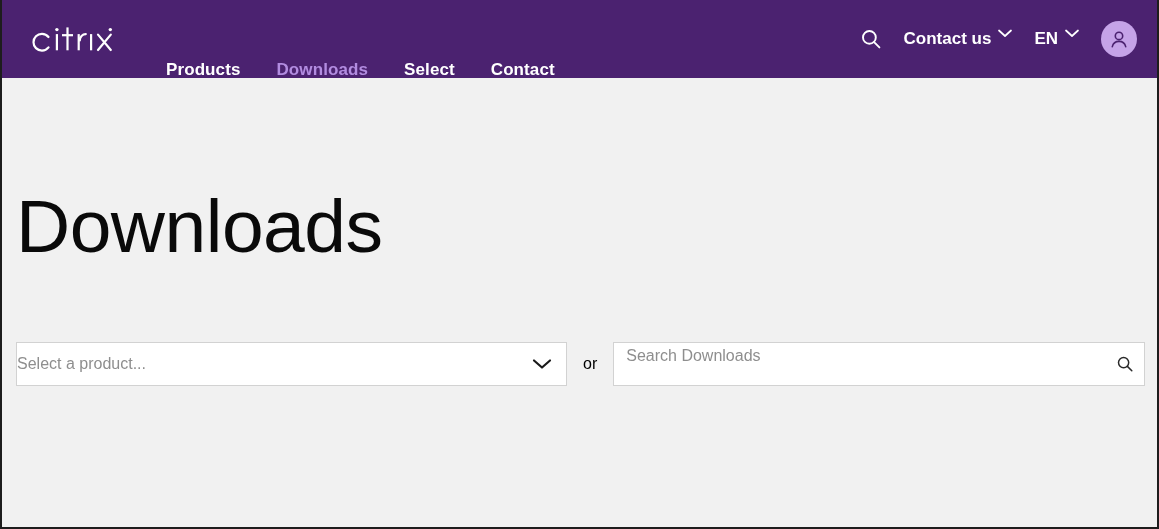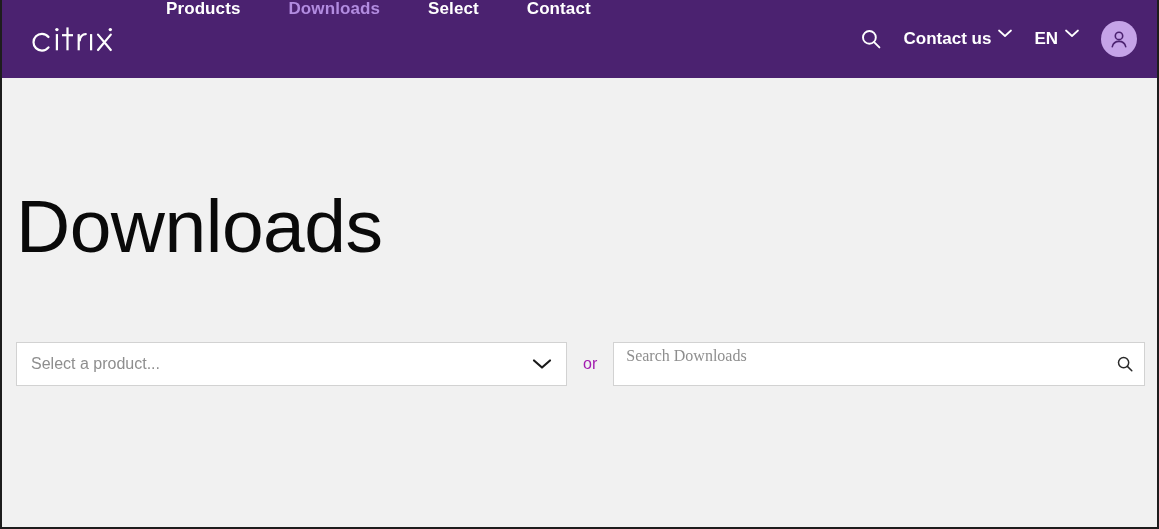--- a/index.html
+++ b/index.html
@@ -45,22 +45,22 @@
   .brand-logo {
     margin-left: 28px;
     margin-right: 48px;
     display: block;
     flex: 0 0 auto;
   }
   .brand-logo svg { display: block; }
 
   .main-nav {
     display: flex;
-    align-items: flex-start;
-    gap: 48px;
+    align-items: flex-end;
+    gap: 36px;
     height: 100%;
   }
   .nav-link {
     color: #ffffff;
     font-size: 17px;
     font-weight: bold;
     letter-spacing: 0.1px;
     text-decoration: none;
     line-height: 1;
     cursor: pointer;
@@ -150,56 +150,55 @@
     background: #ffffff;
     border: 1px solid #d2d2d2;
     display: flex;
     align-items: center;
     cursor: pointer;
     flex: 0 0 auto;
   }
   .product-select .select-value {
     font-size: 16px;
     color: #8e8e8e;
-    padding-left: 14px;
     line-height: 1;
     white-space: nowrap;
     overflow: hidden;
   }
   .product-select .select-chev {
     position: absolute;
     right: 14px;
     top: 50%;
     transform: translateY(-50%);
   }
 
   .or-label {
     font-size: 16px;
-    color: #a21caf;
+    color: #000000;
     margin: 0 16px;
     line-height: 1;
     flex: 0 0 auto;
   }
 
   .downloads-search {
     position: relative;
     flex: 1 1 auto;
     height: 44px;
     background: #ffffff;
     border: 1px solid #d2d2d2;
     display: flex;
     align-items: center;
   }
   .downloads-search input {
     width: 100%;
     height: 100%;
     border: 0;
     outline: none;
     background: transparent;
-    font-family: Liberation Serif, serif;
+    font-family: Liberation Sans, sans-serif;
     font-size: 16px;
     color: #404040;
     padding: 0 40px 16px 12px;
   }
   .downloads-search input::placeholder {
     color: #8e8e8e;
     opacity: 1;
   }
   .downloads-search .search-submit {
     position: absolute;

